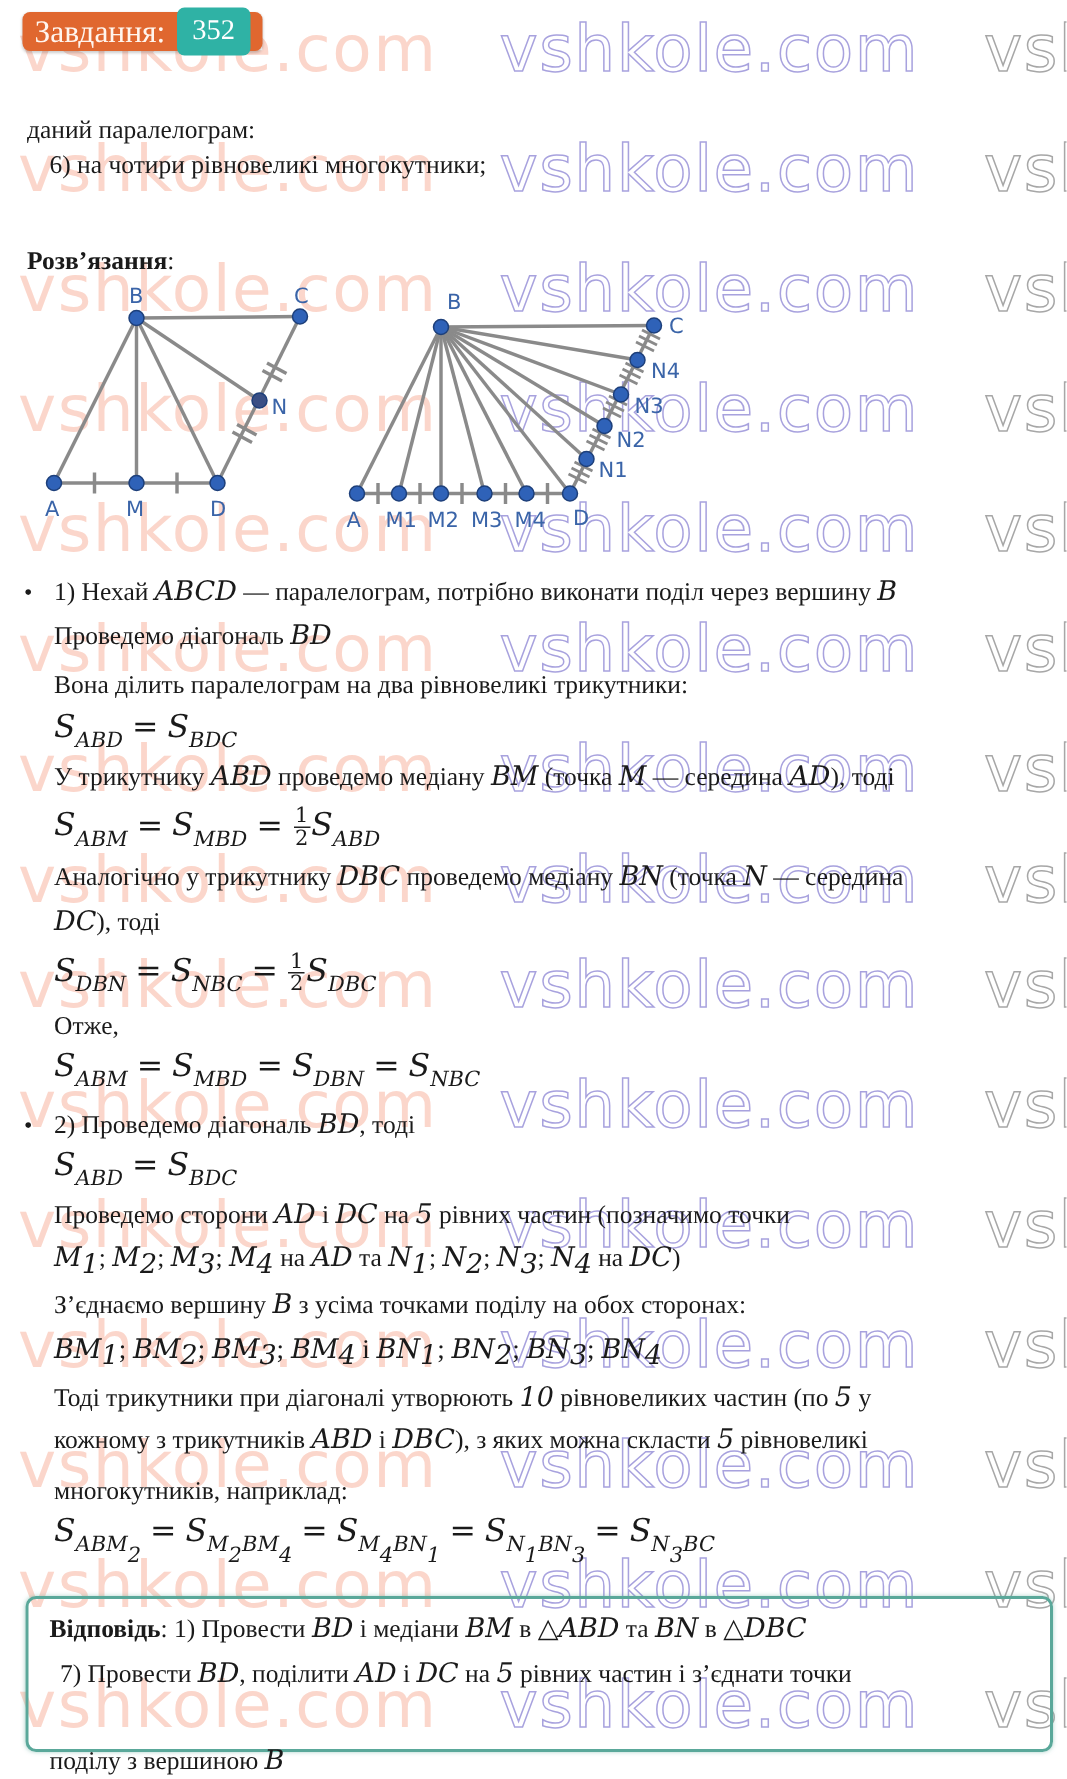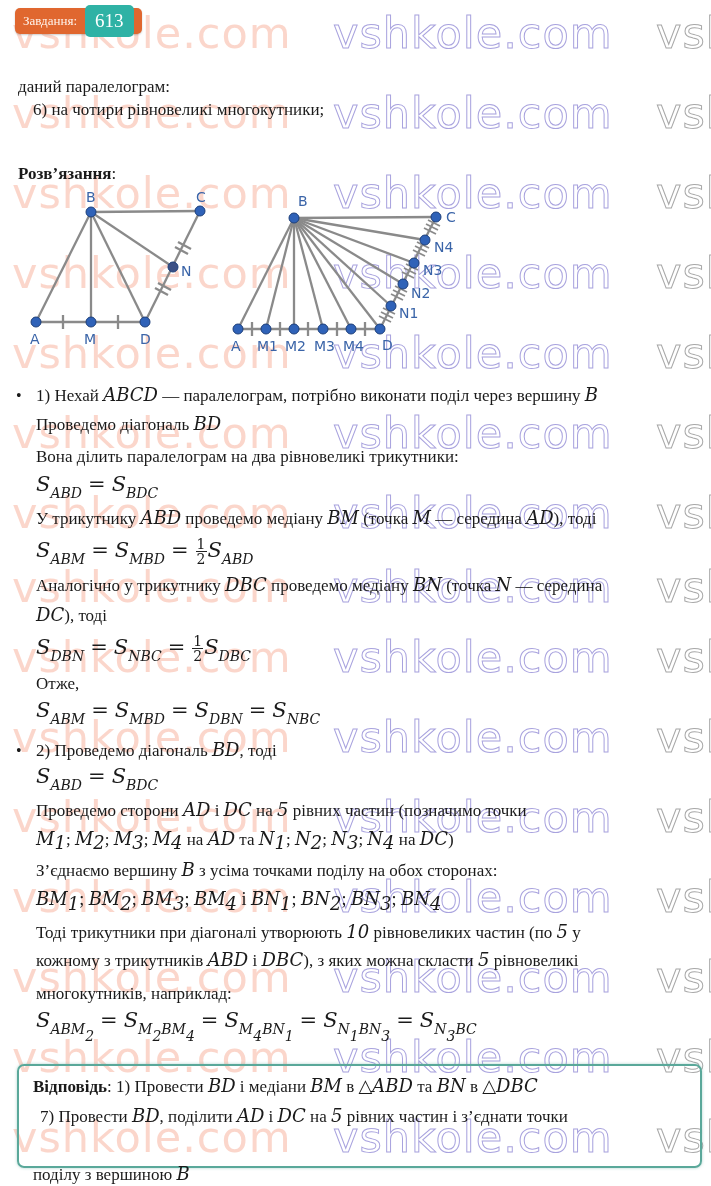--- a/index.html
+++ b/index.html
@@ -17,21 +17,21 @@
   .wm.outline { color: transparent; -webkit-text-stroke: 1px rgba(110, 100, 200, 0.6); }
   .wm.grey { color: transparent; -webkit-text-stroke: 1px rgba(120, 120, 120, 0.65); }
 
   .content { position: absolute; inset: 0; z-index: 1; }
 
   .task-badge {
     position: absolute; left: 15px; top: 8px; height: 26px;
     background: #e0672f; border-radius: 5px; display: flex; align-items: center;
     padding-left: 8px; padding-right: 8px; box-shadow: 0 1px 2px rgba(0,0,0,0.2);
   }
-  .task-badge .lbl { color: #fff5ee; font-size: 13px; font-family: "Liberation Serif", serif; padding-right: 8px; }
+  .task-badge .lbl { color: #fff5ee; font-size: 21px; font-family: "Liberation Serif", serif; padding-right: 8px; }
   .task-badge .num {
     background: #2fb2a5; color: #ffffff; font-size: 19px; height: 32px; margin-top: -6px; margin-bottom: -6px;
     display: flex; align-items: center; padding: 0 10px; border-radius: 5px;
   }
 
   .txt { position: absolute; left: 18px; font-size: 17px; line-height: 20px; white-space: nowrap; }
   .txt b { font-weight: bold; }
   .ind { left: 36px; }
   .bullet { position: absolute; left: 16px; font-size: 16px; }
 
@@ -114,21 +114,21 @@
 
   <div class="wm orange" style="left:12px;top:1116px">vshkole.com</div>
   <div class="wm outline" style="left:333px;top:1116px">vshkole.com</div>
   <div class="wm grey" style="left:656px;top:1116px">vshkole.com</div>
 </div>
 
 <div class="content">
 
   <div class="task-badge">
     <span class="lbl">Завдання:</span>
-    <span class="num">613</span>
+    <span class="num">352</span>
   </div>
 
   <div class="txt" style="top:77px">даний паралелограм:</div>
   <div class="txt" style="top:100px;left:33px">6) на чотири рівновеликі многокутники;</div>
 
   <div class="txt" style="top:164px"><b>Розв’язання</b><span>:</span></div>
 
   <svg style="position:absolute;left:20px;top:188px" width="200" height="180">
     <g stroke="#8a8a8a" stroke-width="2.3" fill="none">
       <line x1="16" y1="134" x2="125" y2="134"></line>

